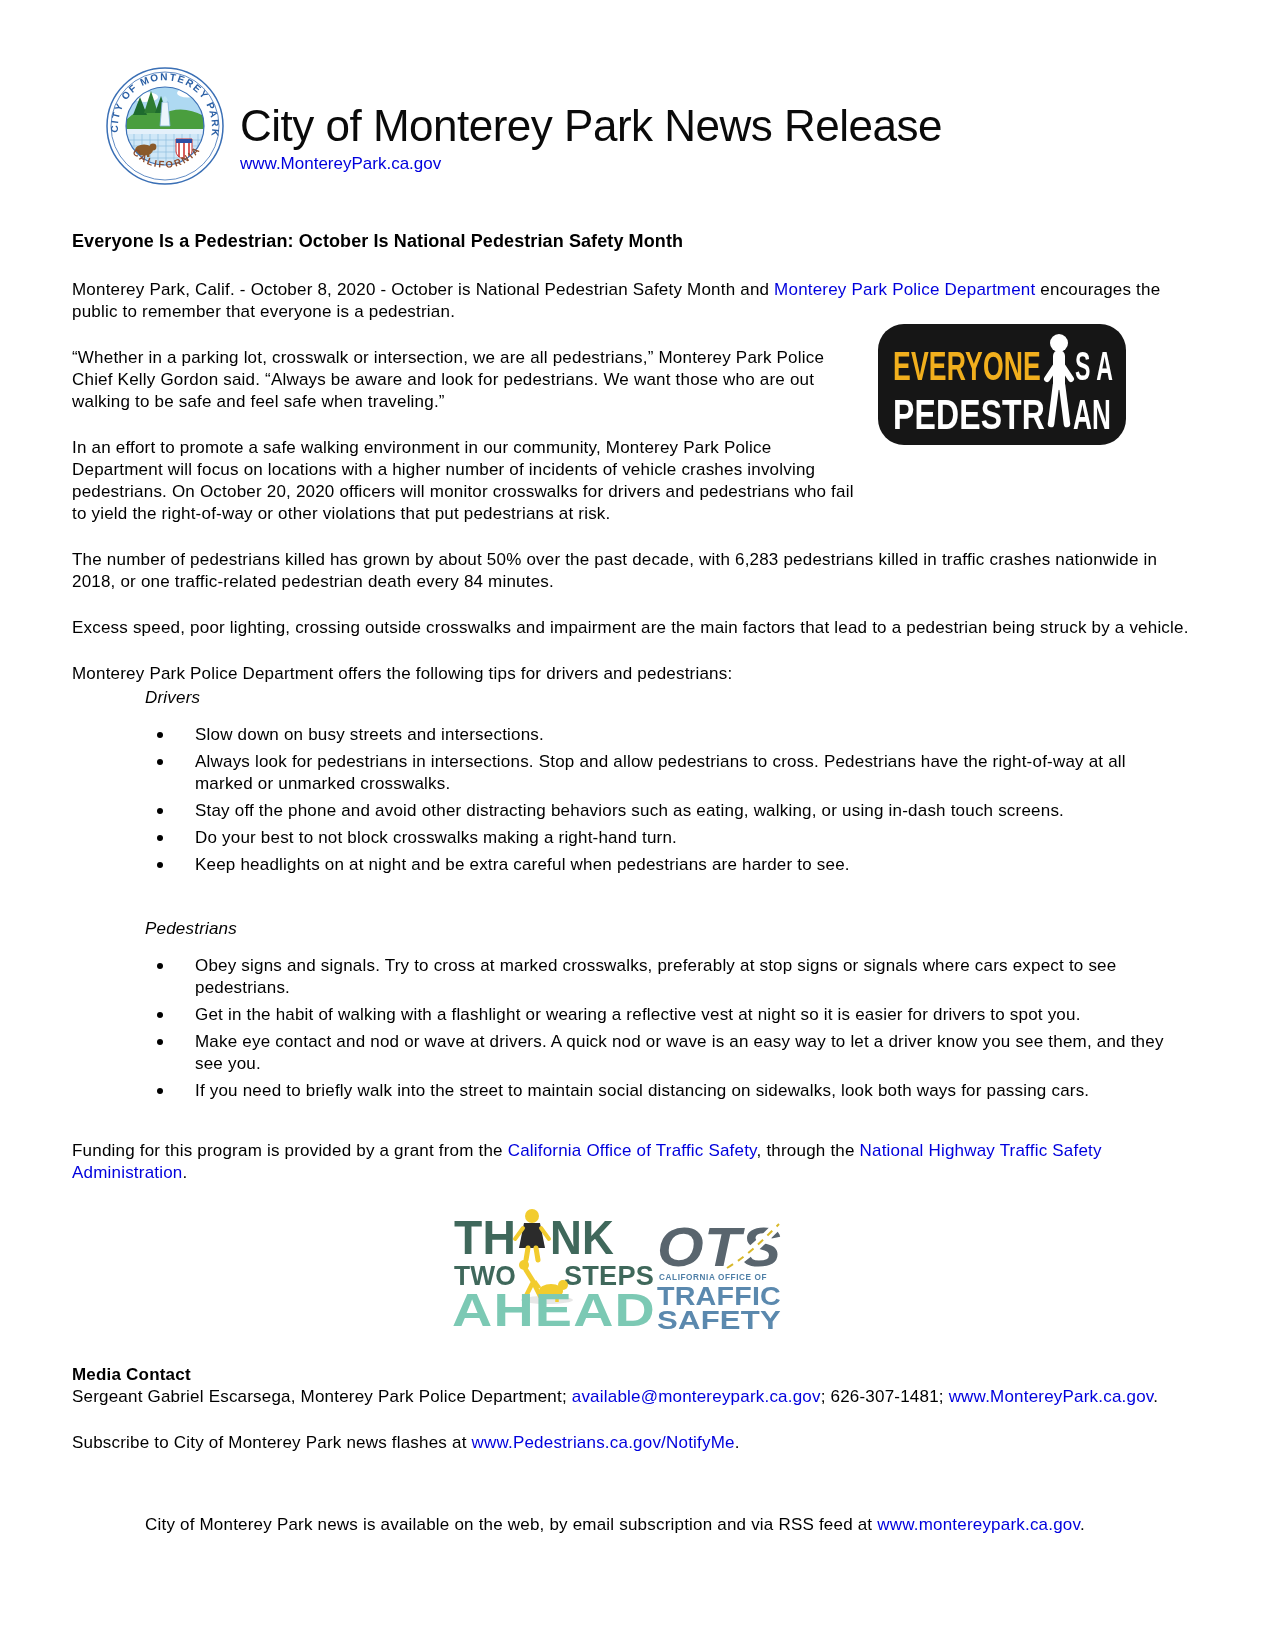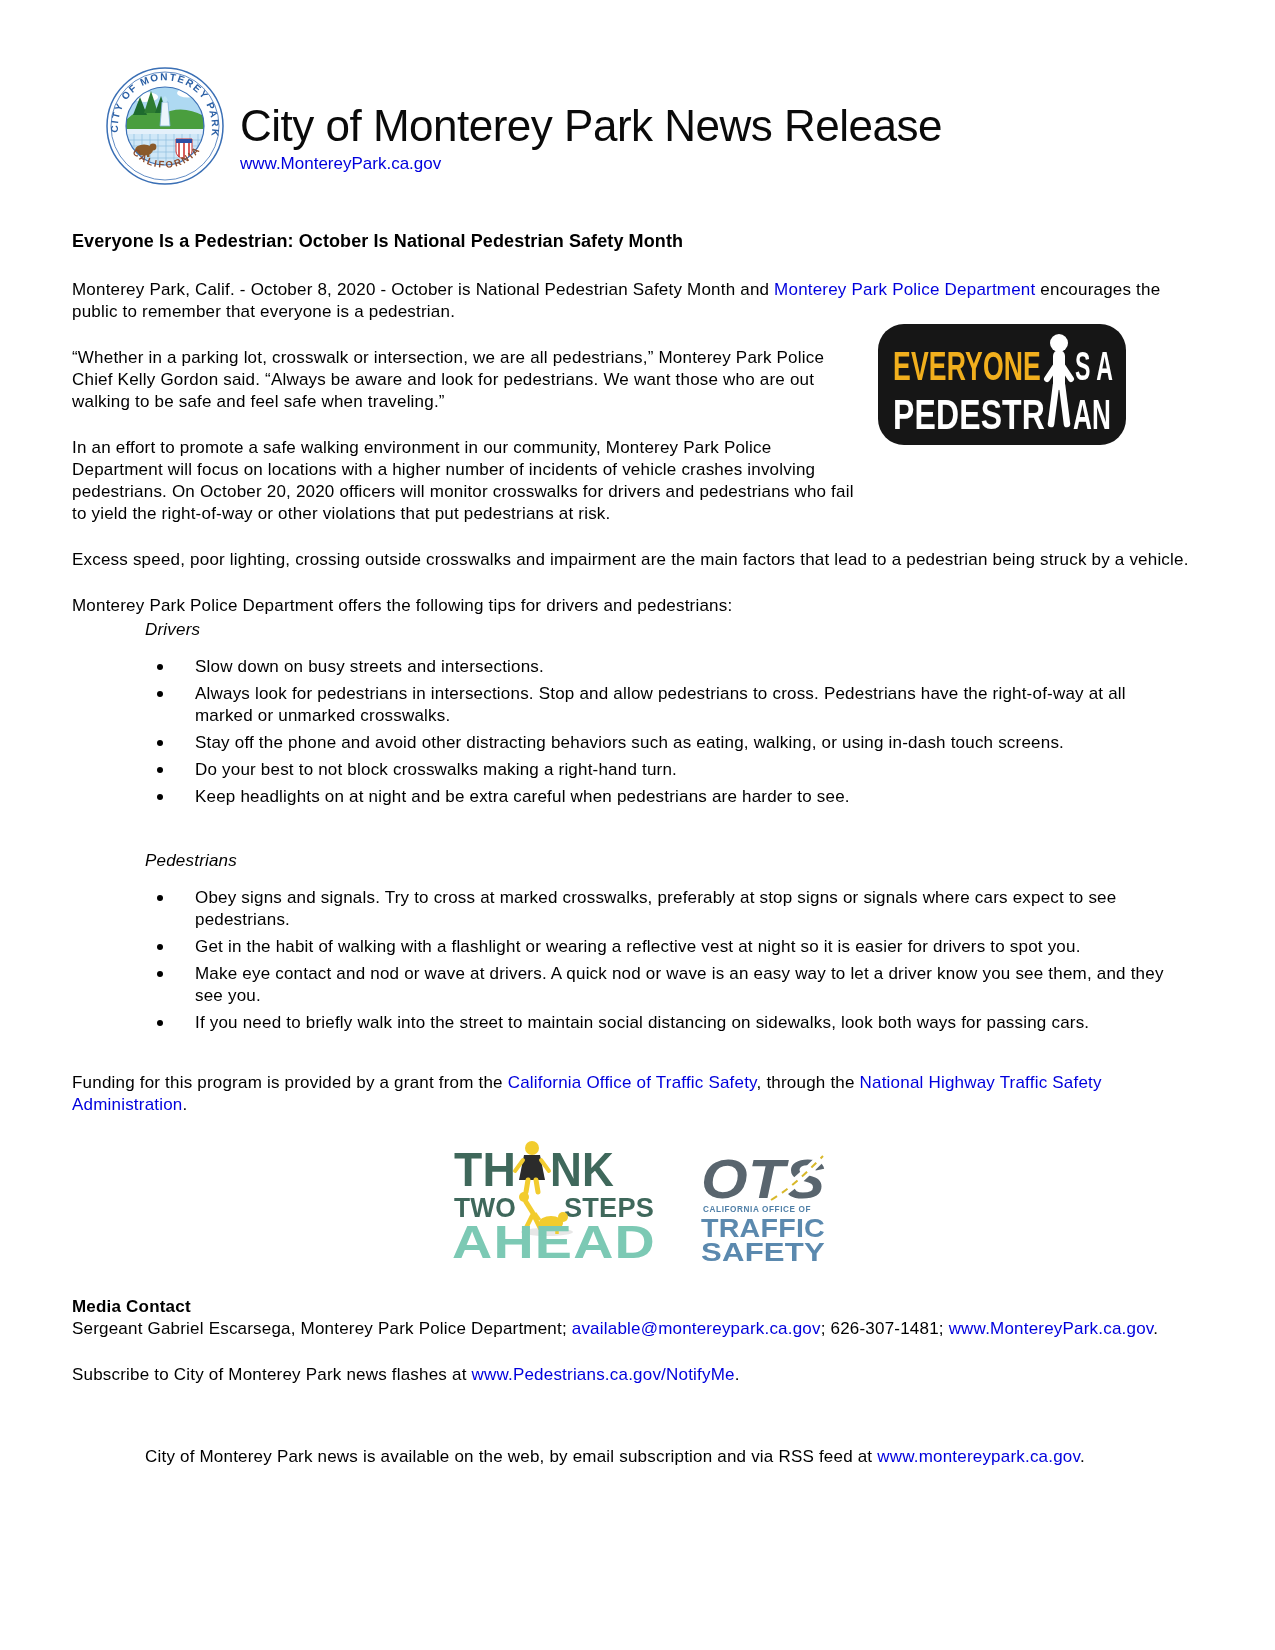--- a/index.html
+++ b/index.html
@@ -17,21 +17,21 @@
   .headline{font-size:18px;font-weight:700;margin:0 0 27px 0;letter-spacing:0.1px;}
   p{margin:0 0 24px 0;}
   .badge-float{float:right;width:250px;height:123px;margin:-24px 76px 40px 12px;}
   .badge-svg{width:250px;height:123px;display:block;}
   .subhead{font-style:italic;margin-left:73px;}
   .subhead.gap-top{margin-top:42px;}
   ul.tips{list-style:none;margin:15px;padding:0;}
   ul.tips li{position:relative;padding-left:108px;margin-bottom:5px;}
   ul.tips li::before{content:"";position:absolute;left:70px;top:8px;width:6px;height:6px;border-radius:50%;background:#000;}
   .funding{margin-top:38px;}
-  .logos{display:flex;align-items:flex-end;gap:44px;margin:2px 0 34px 380px;}
+  .logos{display:flex;align-items:flex-end;margin:2px 0 34px 380px;}
   .think-svg{width:205px;height:122px;}
   .ots-svg{width:126px;height:112px;margin-top:10px;}
   .mc-head{font-weight:700;margin:0;}
   .subscribe{margin-top:24px;}
   .footnote{margin:60px 0 0 73px;}
   svg text{font-family:"Liberation Sans",sans-serif;}
 </style>
 </head>
 <body>
 
@@ -121,20 +121,21 @@
           <line x1="182" y1="38" x2="170" y2="56" stroke-width="6"></line>
           <line x1="182" y1="38" x2="194" y2="56" stroke-width="6"></line>
           <line x1="179" y1="62" x2="174" y2="101" stroke-width="6.5"></line>
           <line x1="185" y1="62" x2="190" y2="101" stroke-width="6.5"></line>
         </g>
       </svg>
     </div>
 
     <p>“Whether in a parking lot, crosswalk or intersection, we are all pedestrians,” Monterey Park Police Chief Kelly Gordon said. “Always be aware and look for pedestrians. We want those who are out walking to be safe and feel safe when traveling.”</p>
     <p>In an effort to promote a safe walking environment in our community, Monterey Park Police Department will focus on locations with a higher number of incidents of vehicle crashes involving pedestrians. On October 20, 2020 officers will monitor crosswalks for drivers and pedestrians who fail to yield the right-of-way or other violations that put pedestrians at risk.</p>
+    <p>The number of pedestrians killed has grown by about 50% over the past decade, with 6,283 pedestrians killed in traffic crashes nationwide in 2018, or one traffic-related pedestrian death every 84 minutes.</p>
     <p>Excess speed, poor lighting, crossing outside crosswalks and impairment are the main factors that lead to a pedestrian being struck by a vehicle.</p>
     <p style="margin-bottom:2px;">Monterey Park Police Department offers the following tips for drivers and pedestrians:</p>
 
     <div class="subhead">Drivers</div>
     <ul class="tips">
 
     <li>Slow down on busy streets and intersections.</li>
         <li>Always look for pedestrians in intersections. Stop and allow pedestrians to cross. Pedestrians have the right-of-way at all marked or unmarked crosswalks.</li>
         <li>Stay off the phone and avoid other distracting behaviors such as eating, walking, or using in-dash touch screens.</li>
         <li>Do your best to not block crosswalks making a right-hand turn.</li>

